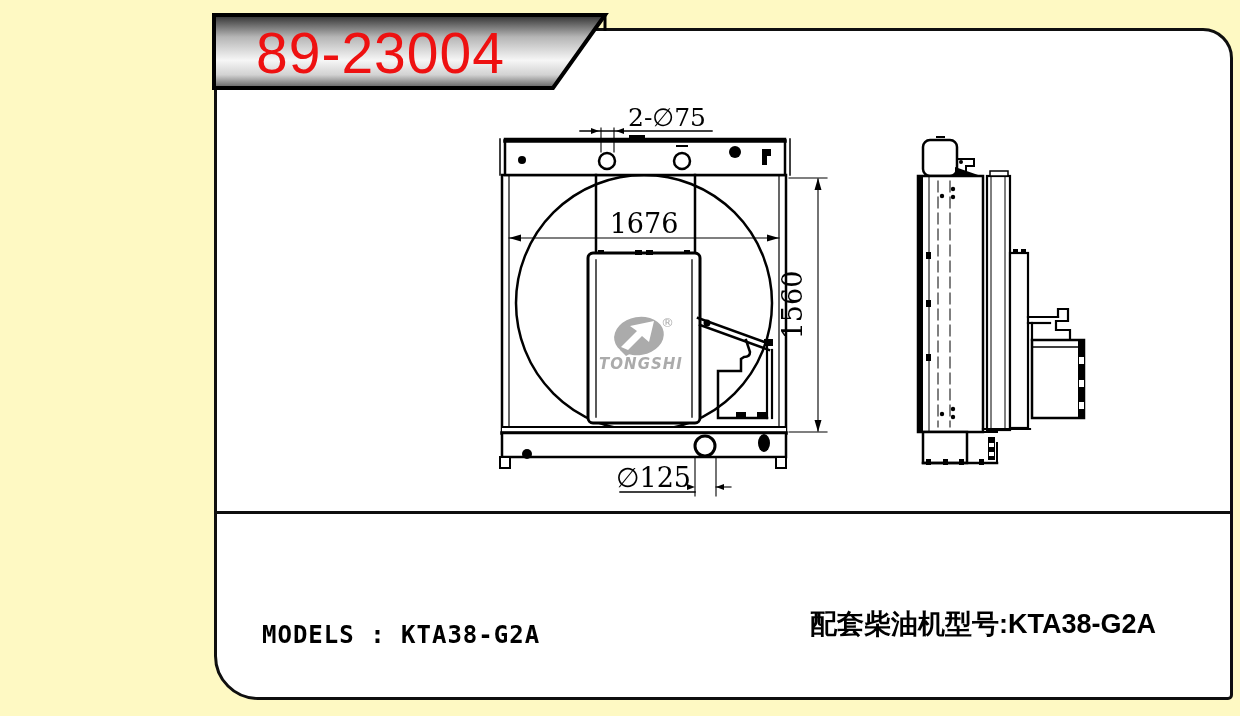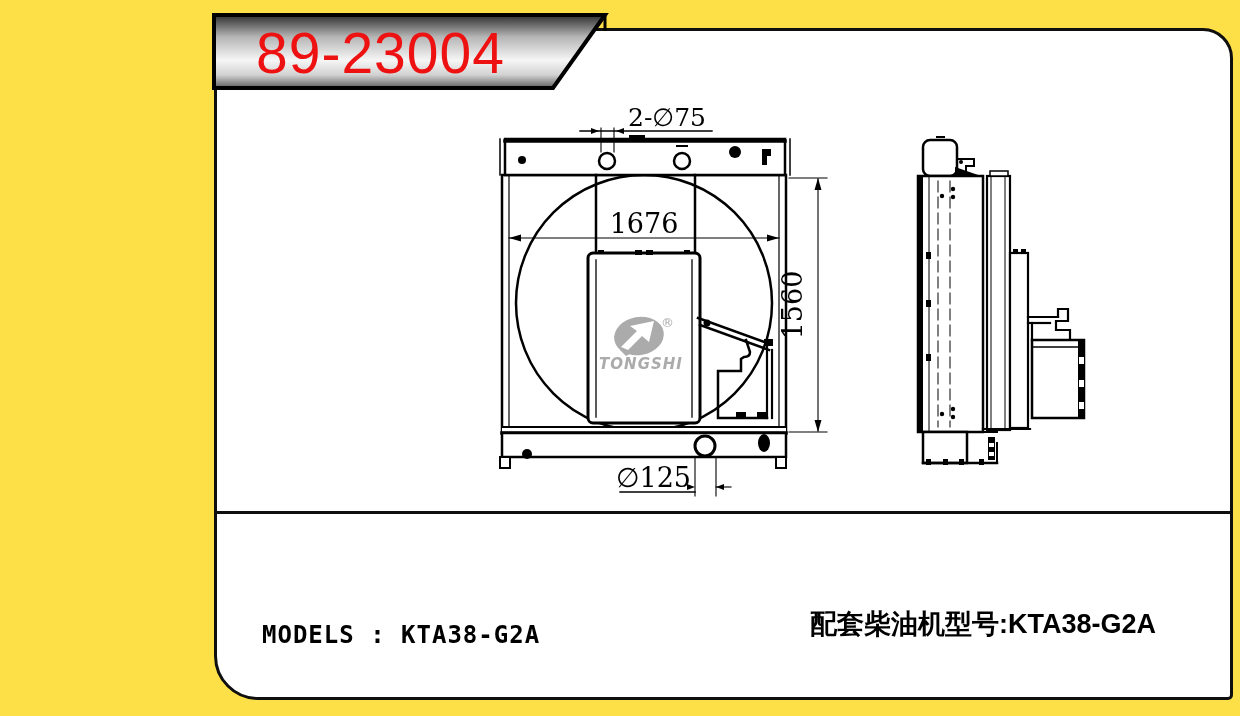--- a/index.html
+++ b/index.html
@@ -1,16 +1,16 @@
 <!DOCTYPE html>
 <html><head>
 <meta charset="utf-8">
 <style>
   html,body{margin:0;padding:0;background:#fff;}
-  .canvas{position:relative;width:1240px;height:716px;background:#fde047;overflow:hidden;
+  .canvas{position:relative;width:1240px;height:716px;background:#fef9c3;overflow:hidden;
           font-family:"Liberation Sans",sans-serif;}
   .page-border{position:absolute;left:214px;top:28px;width:1019px;height:672px;
                box-sizing:border-box;border:3px solid #0f0f0f;
                border-radius:34px 30px 5px 44px;background:#fff;}
   .divider{position:absolute;left:216px;top:511px;width:1015px;height:3px;background:#0f0f0f;}
   .banner-svg{position:absolute;left:211px;top:11px;}
   .banner-text{position:absolute;left:256px;top:20px;font-size:57px;font-weight:400;
                letter-spacing:1px;color:#ee1111;font-family:"Liberation Sans",sans-serif;
                white-space:nowrap;}
   .drawing{position:absolute;left:430px;top:95px;}

